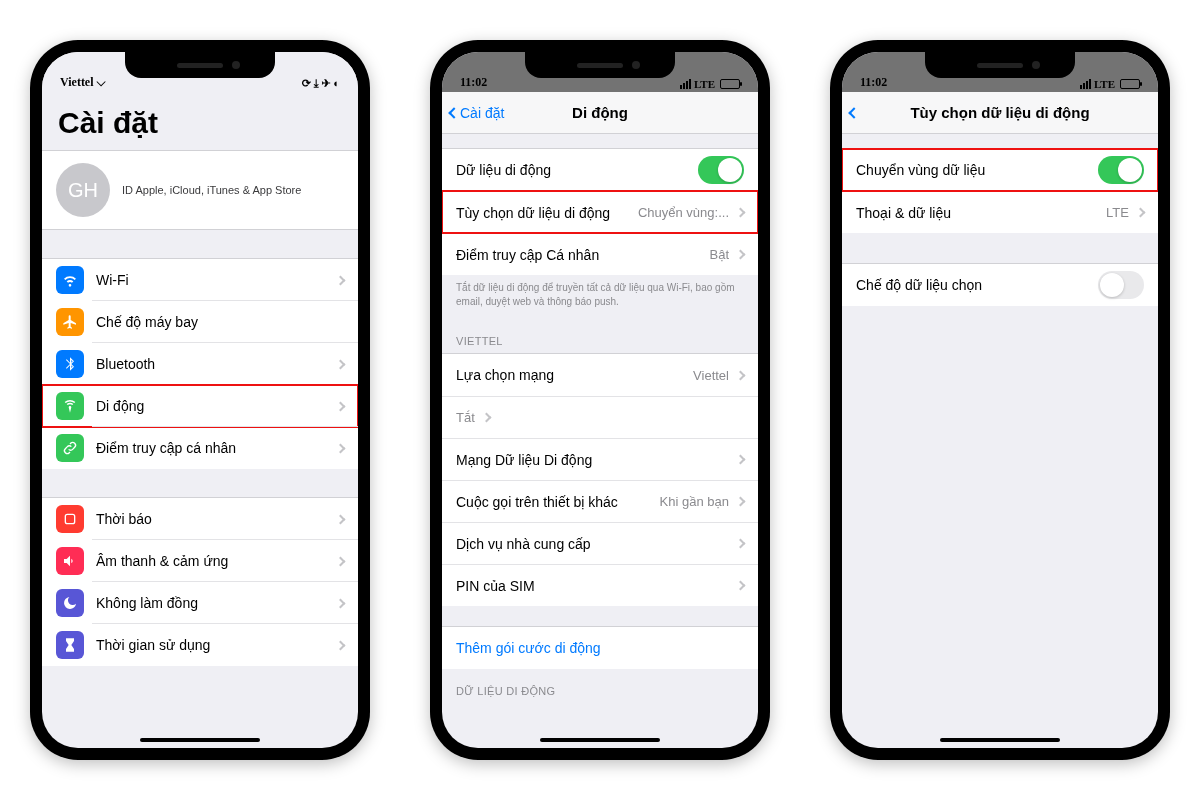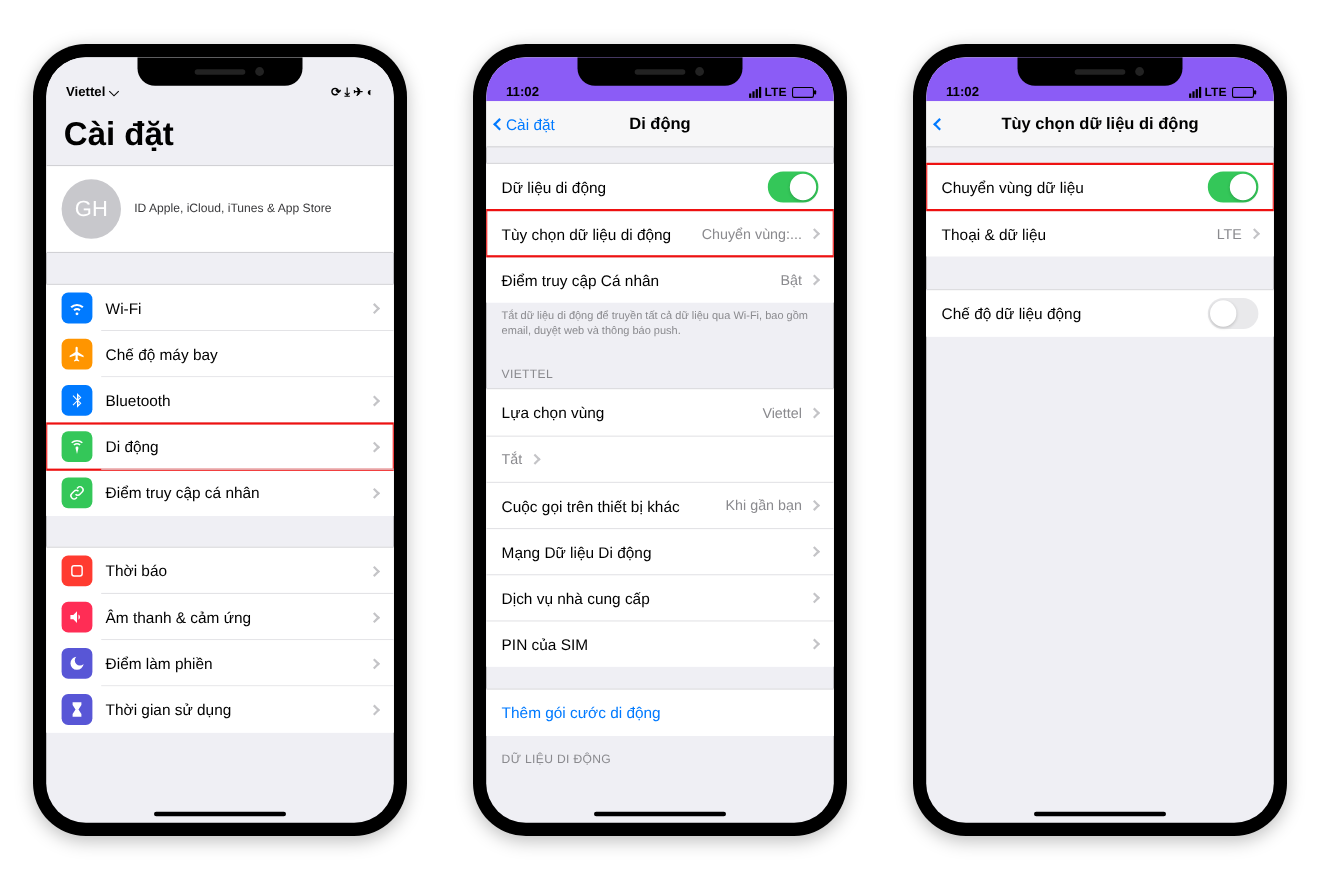--- a/index.html
+++ b/index.html
@@ -63,22 +63,23 @@
   }
   .status-bar {
     height: 40px;
     display: flex;
     align-items: flex-end;
     justify-content: space-between;
     padding: 0 18px 2px;
     font-size: 12px;
     font-weight: 600;
     background: #efeff4;
-  }
-  .status-bar.white { background:#8b5cf6; }
+    font-family: Liberation Serif, serif;
+  }
+  .status-bar.white { background:#737373; }
   .status-left { flex:1; text-align:left; }
   .status-right { flex:1; text-align:right; display:flex; justify-content:flex-end; align-items:center; gap:3px; font-size:11px;}
   .signal { display:inline-flex; align-items:flex-end; gap:1px; }
   .bar { width:2px; background:#000; }
   .b1{height:4px;} .b2{height:6px;} .b3{height:8px;} .b4{height:10px;}
   .battery { width:20px; height:10px; border:1px solid #000; border-radius:2px; position:relative; margin-left:2px;}
   .battery::after { content:""; position:absolute; right:-3px; top:2px; width:2px; height:4px; background:#000; border-radius:1px;}
   .battery-fill { height:100%; width:60%; background:#000; }
   
   
@@ -270,21 +271,21 @@
           </span>
           <span class="label">Âm thanh &amp; cảm ứng</span>
           <span class="chev"></span>
         </div>
         <div class="row with-icon">
           <span class="icon ic-purple">
             <svg viewBox="0 0 24 24" fill="white">
               <path d="M21 13A9 9 0 1 1 11 3a7 7 0 0 0 10 10z"></path>
             </svg>
           </span>
-          <span class="label">Điểm làm phiền</span>
+          <span class="label">Không làm đồng</span>
           <span class="chev"></span>
         </div>
         <div class="row with-icon">
           <span class="icon ic-indigo">
             <svg viewBox="0 0 24 24" fill="white">
               <path d="M6 2h12v4l-4 6 4 6v4H6v-4l4-6-4-6z"></path>
             </svg>
           </span>
           <span class="label">Thời gian sử dụng</span>
           <span class="chev"></span>
@@ -334,35 +335,35 @@
           <span class="label">Điểm truy cập Cá nhân</span>
           <span class="value">Bật</span>
           <span class="chev"></span>
         </div>
       </div>
     <div class="section-footer">Tắt dữ liệu di động để truyền tất cả dữ liệu qua Wi-Fi, bao gồm email, duyệt web và thông báo push.</div>
 
     <div class="section-header">VIETTEL</div>
     <div class="list-section" id="p2g2">
         <div class="row">
-          <span class="label">Lựa chọn vùng</span>
+          <span class="label">Lựa chọn mạng</span>
           <span class="value">Viettel</span>
           <span class="chev"></span>
         </div>
         <div class="row">
           <span class="value">Tắt</span>
+          <span class="chev"></span>
+        </div>
+        <div class="row">
+          <span class="label">Mạng Dữ liệu Di động</span>
           <span class="chev"></span>
         </div>
         <div class="row">
           <span class="label">Cuộc gọi trên thiết bị khác</span>
           <span class="value">Khi gần bạn</span>
-          <span class="chev"></span>
-        </div>
-        <div class="row">
-          <span class="label">Mạng Dữ liệu Di động</span>
           <span class="chev"></span>
         </div>
         <div class="row">
           <span class="label">Dịch vụ nhà cung cấp</span>
           <span class="chev"></span>
         </div>
         <div class="row">
           <span class="label">PIN của SIM</span>
           <span class="chev"></span>
         </div>
@@ -413,20 +414,20 @@
         <div class="row">
           <span class="label">Thoại &amp; dữ liệu</span>
           <span class="value">LTE</span>
           <span class="chev"></span>
         </div>
       </div>
 
     <div class="spacer" style="height:30px;"></div>
     <div class="list-section" id="p3g2">
         <div class="row">
-          <span class="label">Chế độ dữ liệu động</span>
+          <span class="label">Chế độ dữ liệu chọn</span>
           <span class="toggle off"></span>
         </div>
       </div>
 
     <div class="home-indicator"></div>
   </div>
 </div>
 
 </body></html>

